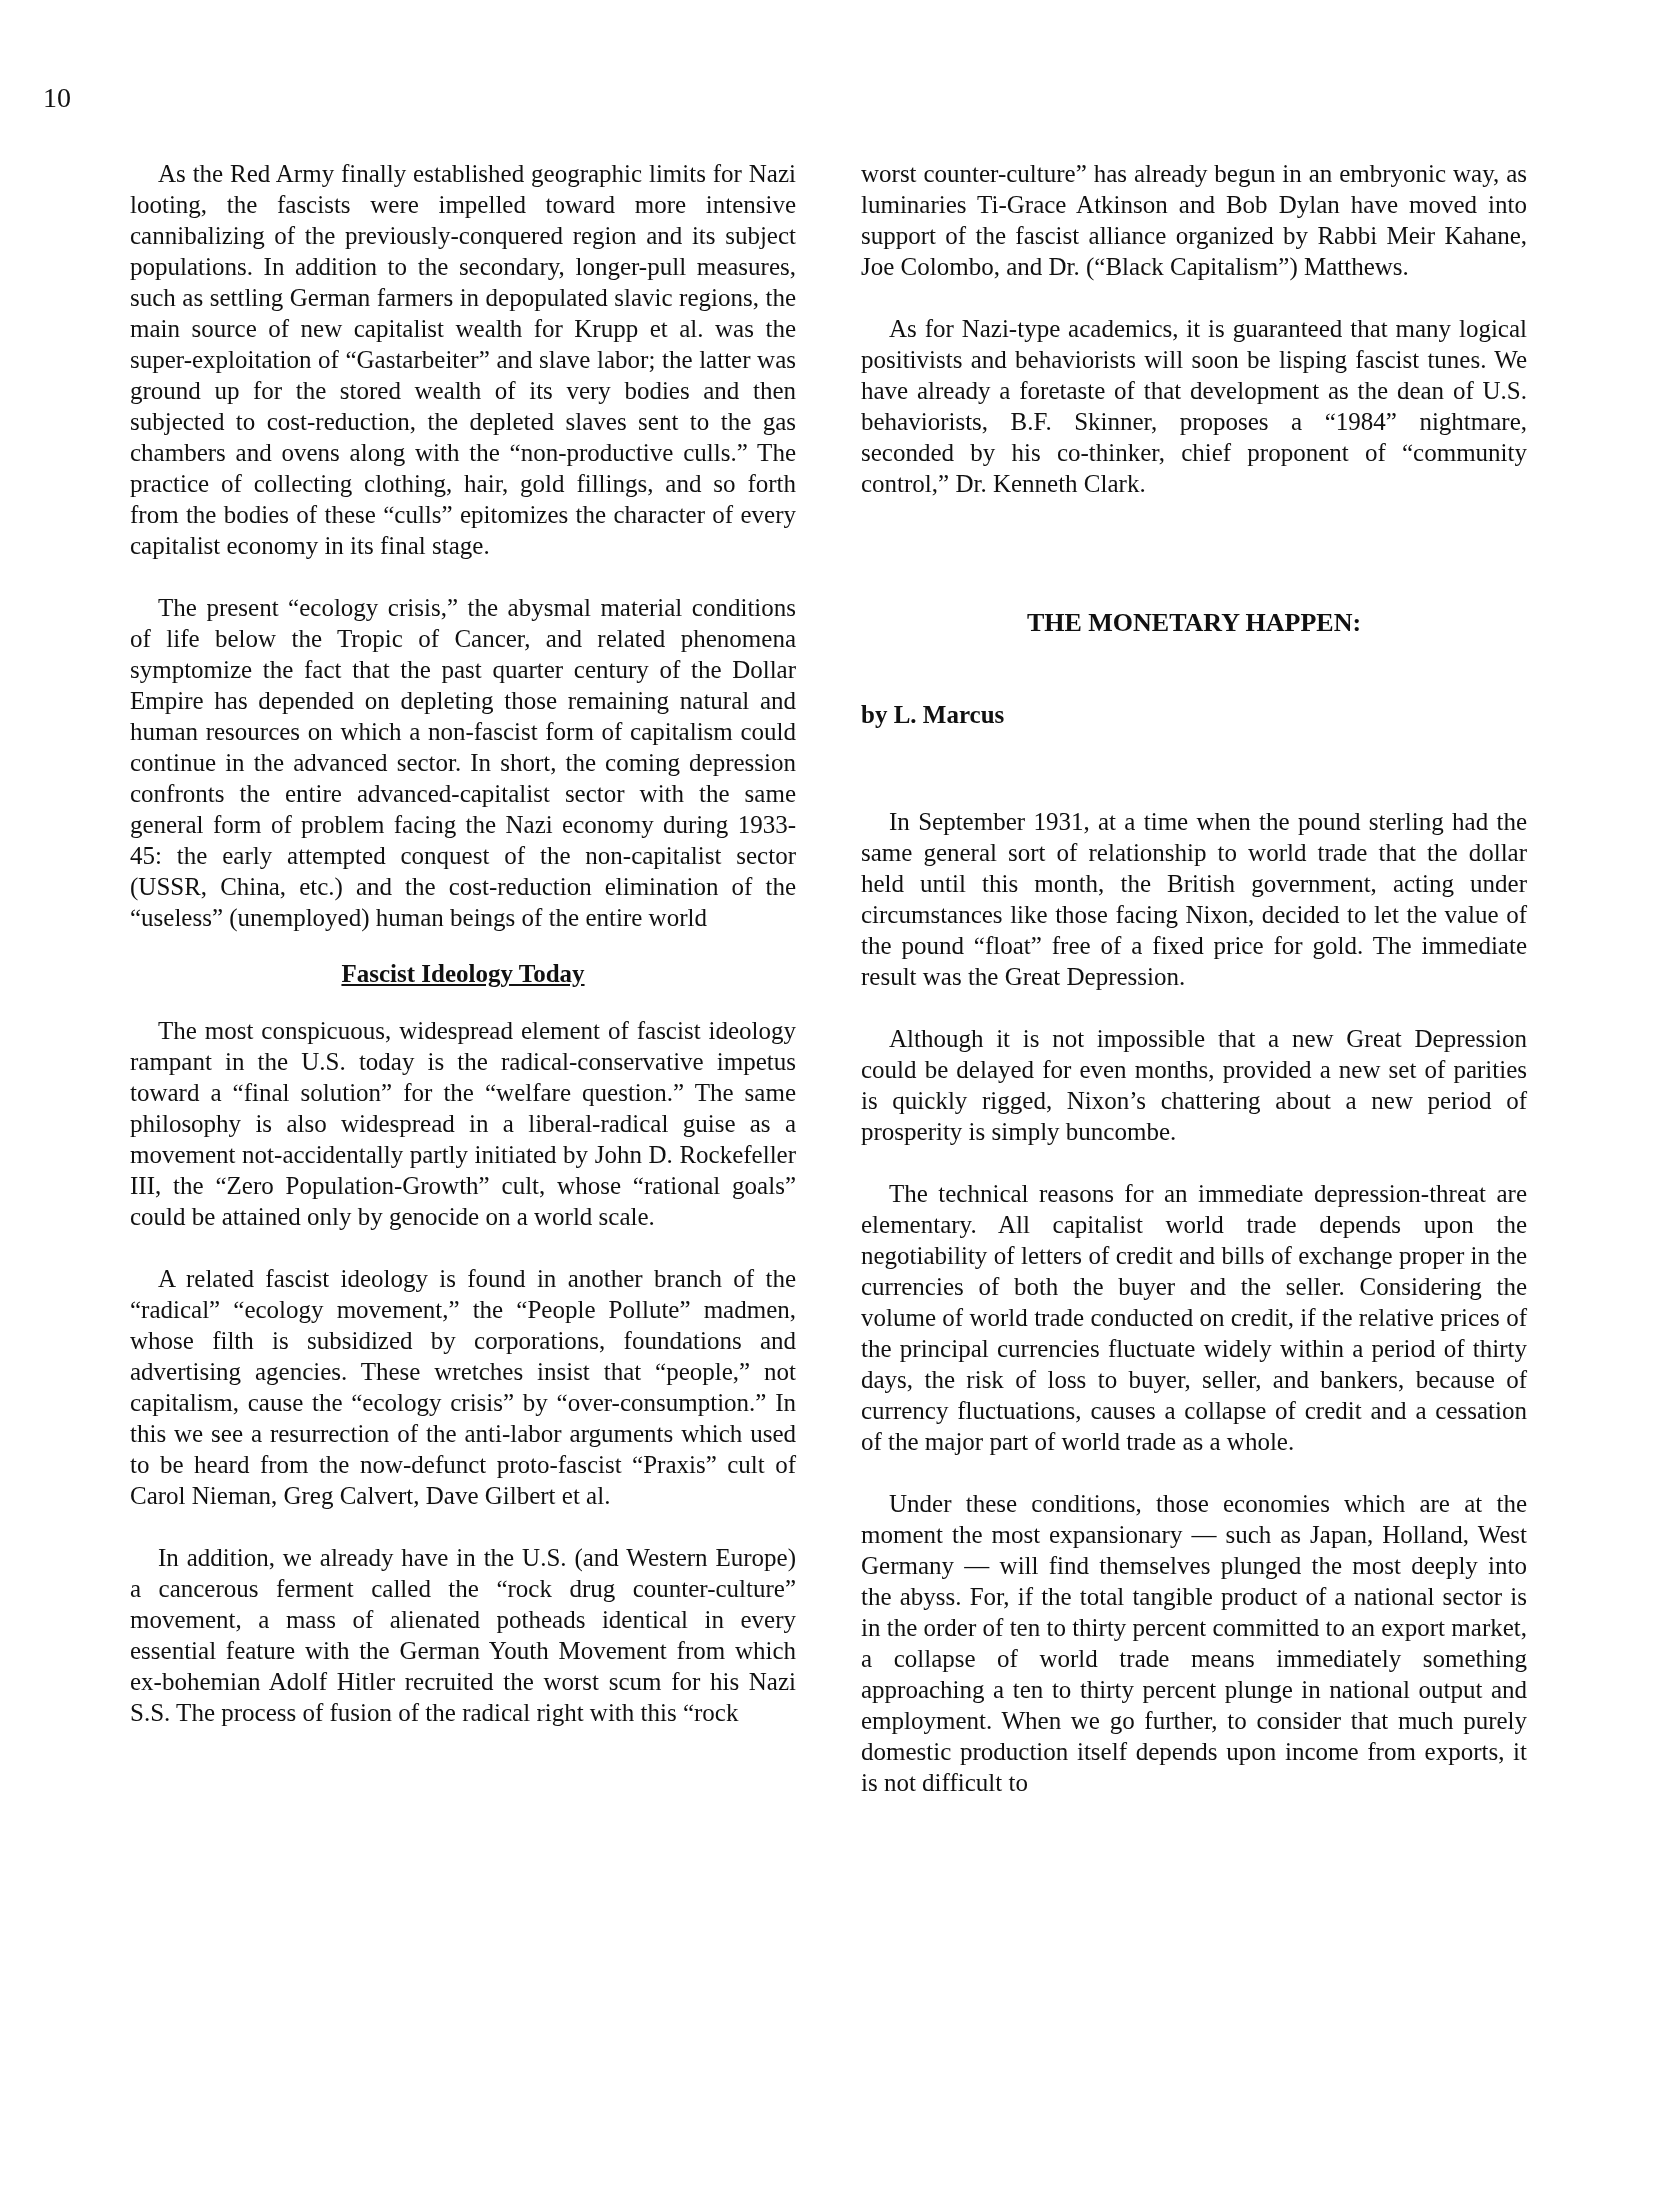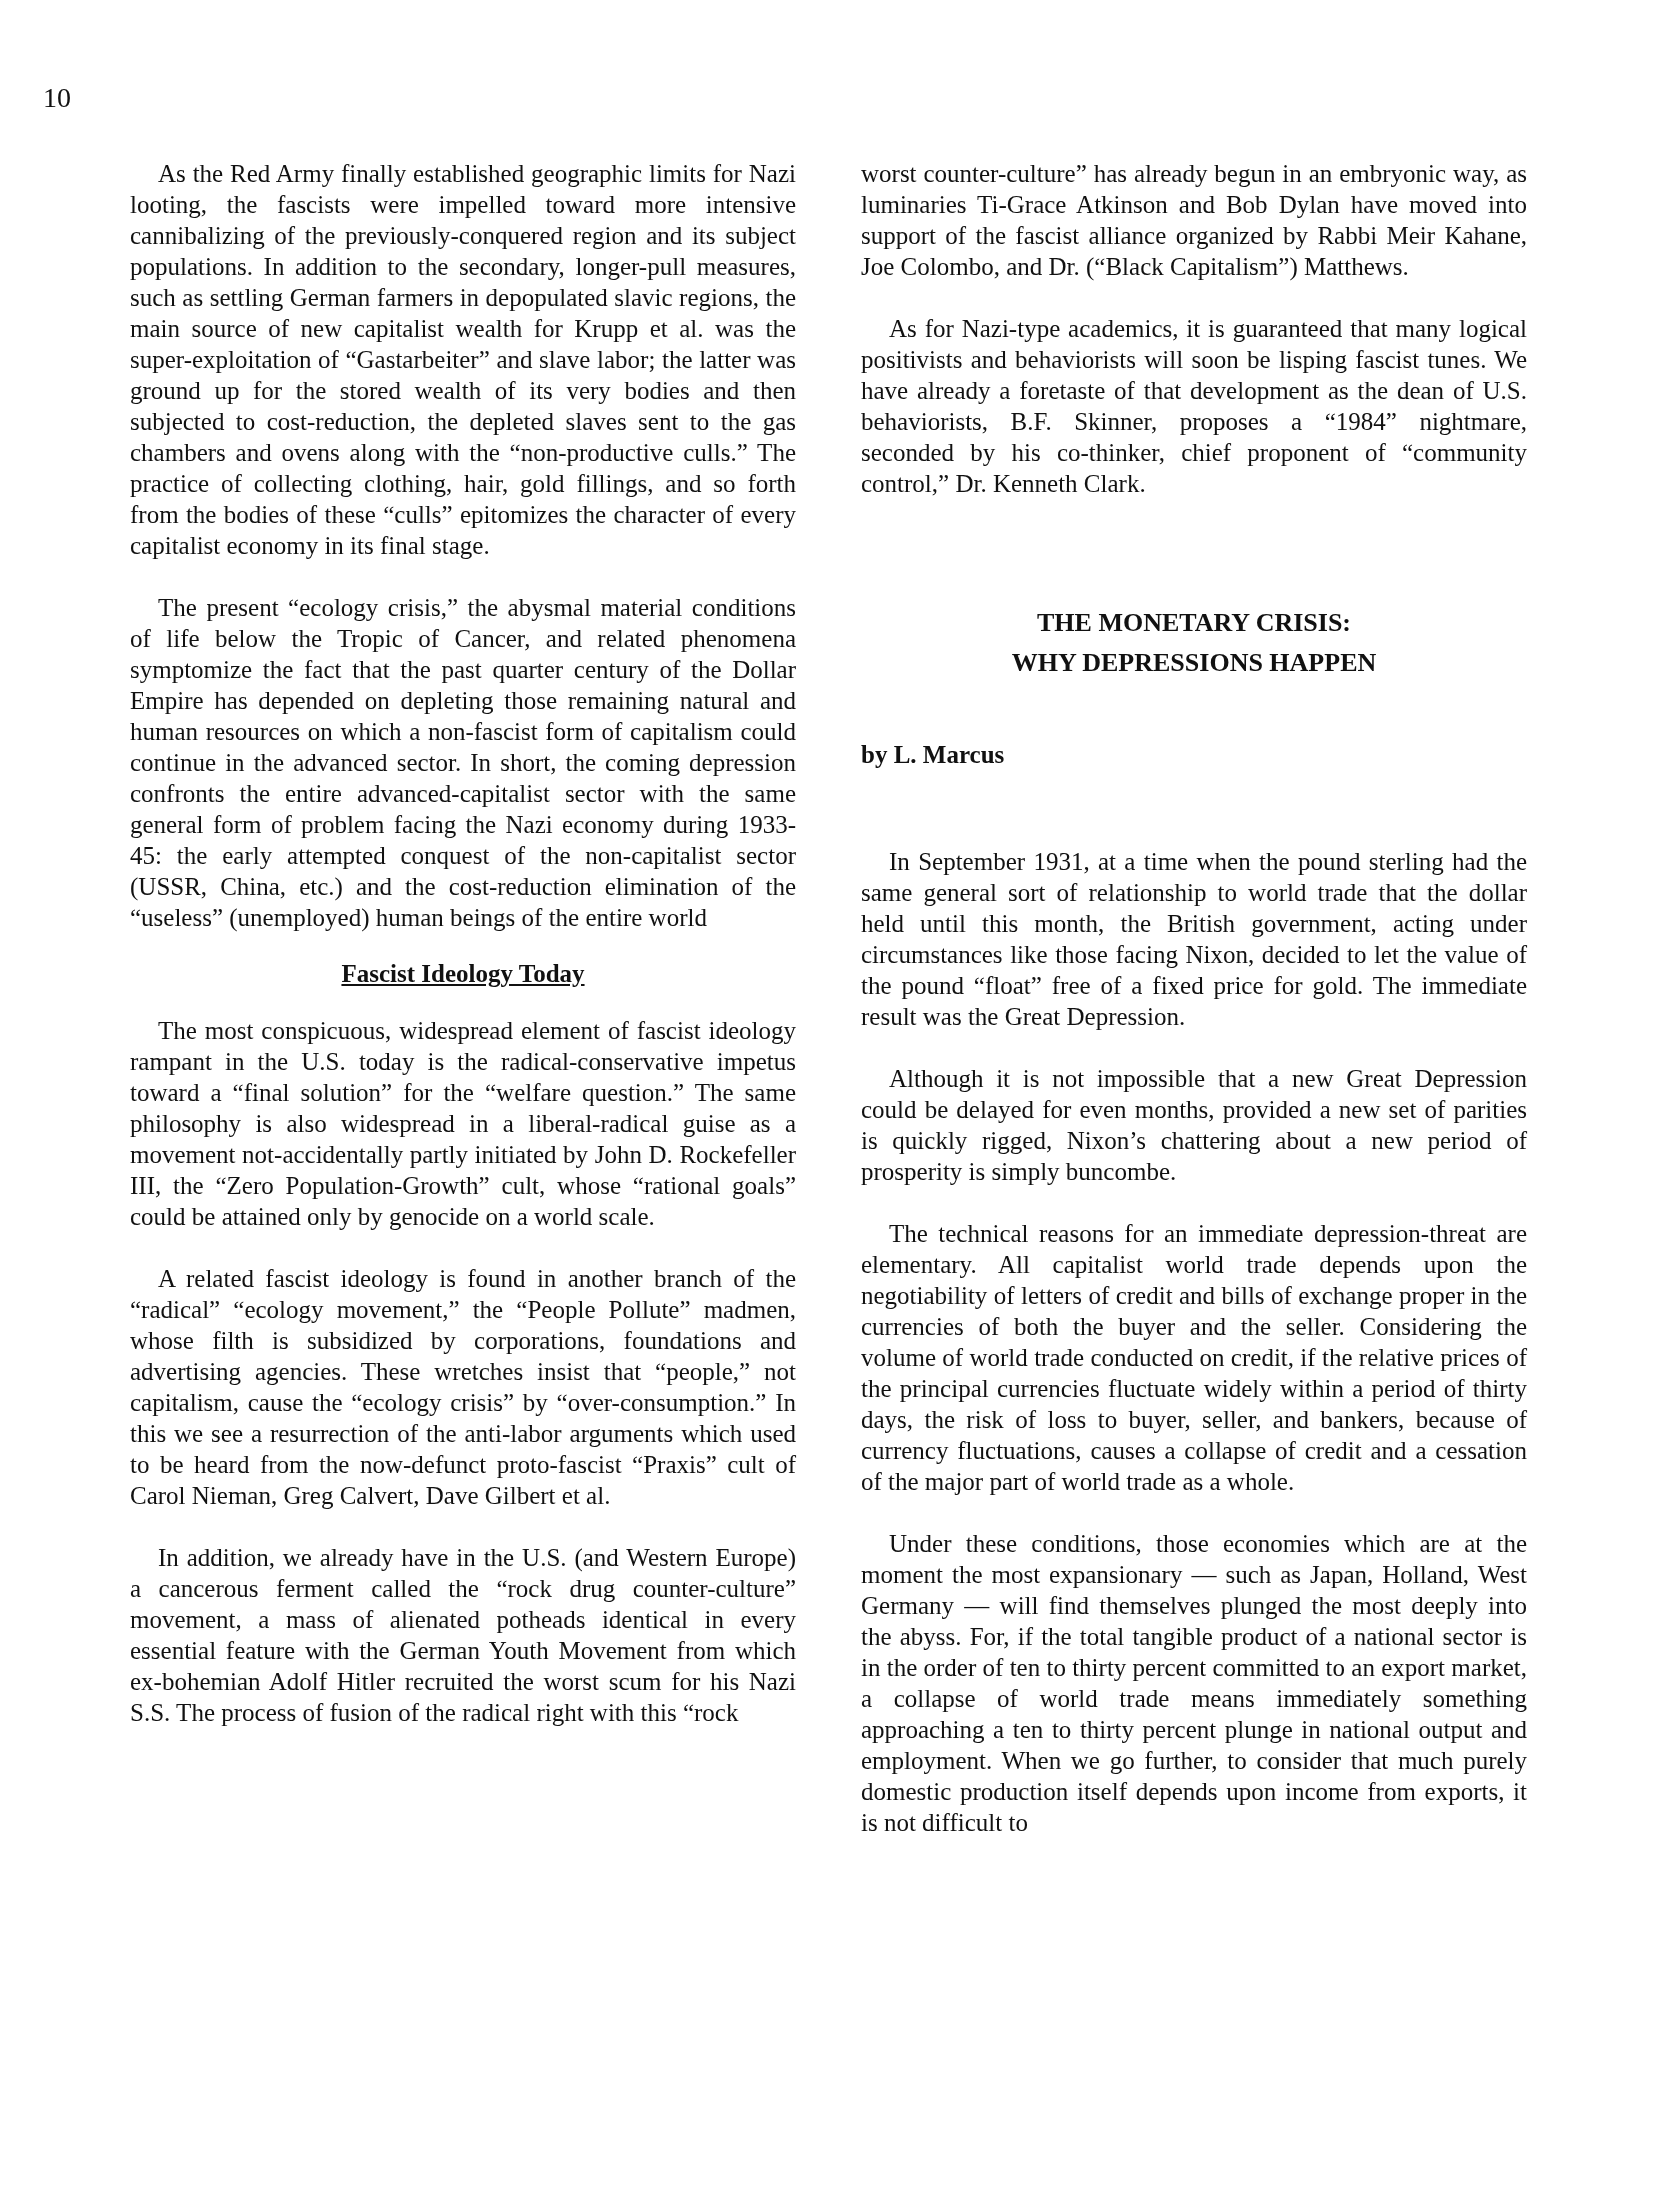--- a/index.html
+++ b/index.html
@@ -26,22 +26,21 @@
   <div class="sub">Fascist Ideology Today</div>
   <p>The most conspicuous, widespread element of fascist ideology rampant in the U.S. today is the radical-conservative impetus toward a “final solution” for the “welfare question.” The same philosophy is also widespread in a liberal-radical guise as a movement not-accidentally partly initiated by John D. Rockefeller III, the “Zero Population-Growth” cult, whose “rational goals” could be attained only by genocide on a world scale.</p>
   <p>A related fascist ideology is found in another branch of the “radical” “ecology movement,” the “People Pollute” madmen, whose filth is subsidized by corporations, foundations and advertising agencies. These wretches insist that “people,” not capitalism, cause the “ecology crisis” by “over-consumption.” In this we see a resurrection of the anti-labor arguments which used to be heard from the now-defunct proto-fascist “Praxis” cult of Carol Nieman, Greg Calvert, Dave Gilbert et al.</p>
   <p>In addition, we already have in the U.S. (and Western Europe) a cancerous ferment called the “rock drug counter-culture” movement, a mass of alienated potheads identical in every essential feature with the German Youth Movement from which ex-bohemian Adolf Hitler recruited the worst scum for his Nazi S.S. The process of fusion of the radical right with this “rock</p>
 </div>
 
 <div class="col right">
   <p class="cont">worst counter-culture” has already begun in an embryonic way, as luminaries Ti-Grace Atkinson and Bob Dylan have moved into support of the fascist alliance organized by Rabbi Meir Kahane, Joe Colombo, and Dr. (“Black Capitalism”) Matthews.</p>
   <p>As for Nazi-type academics, it is guaranteed that many logical positivists and behaviorists will soon be lisping fascist tunes. We have already a foretaste of that development as the dean of U.S. behaviorists, B.F. Skinner, proposes a “1984” nightmare, seconded by his co-thinker, chief proponent of “community control,” Dr. Kenneth Clark.</p>
   <div class="title">
-    <div>THE MONETARY CRISIS:</div>
-    <div>WHY DEPRESSIONS HAPPEN</div>
+    <div>THE MONETARY HAPPEN:</div>
   </div>
   <div class="byline">by L. Marcus</div>
   <p>In September 1931, at a time when the pound sterling had the same general sort of relationship to world trade that the dollar held until this month, the British government, acting under circumstances like those facing Nixon, decided to let the value of the pound “float” free of a fixed price for gold. The immediate result was the Great Depression.</p>
   <p>Although it is not impossible that a new Great Depression could be delayed for even months, provided a new set of parities is quickly rigged, Nixon’s chattering about a new period of prosperity is simply buncombe.</p>
   <p>The technical reasons for an immediate depression-threat are elementary. All capitalist world trade depends upon the negotiability of letters of credit and bills of exchange proper in the currencies of both the buyer and the seller. Considering the volume of world trade conducted on credit, if the relative prices of the principal currencies fluctuate widely within a period of thirty days, the risk of loss to buyer, seller, and bankers, because of currency fluctuations, causes a collapse of credit and a cessation of the major part of world trade as a whole.</p>
   <p>Under these conditions, those economies which are at the moment the most expansionary — such as Japan, Holland, West Germany — will find themselves plunged the most deeply into the abyss. For, if the total tangible product of a national sector is in the order of ten to thirty percent committed to an export market, a collapse of world trade means immediately something approaching a ten to thirty percent plunge in national output and employment. When we go further, to consider that much purely domestic production itself depends upon income from exports, it is not difficult to</p>
 </div>
 
 
 </body></html>

